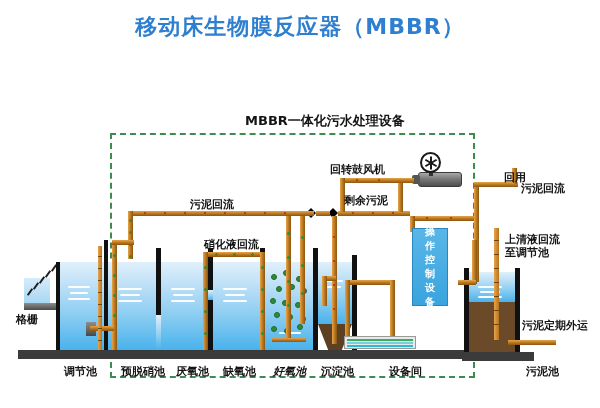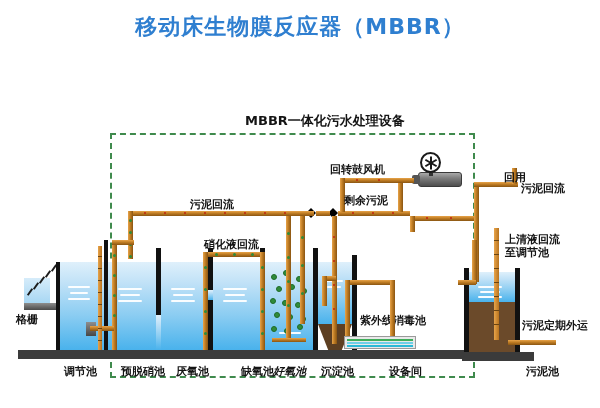--- a/index.html
+++ b/index.html
@@ -198,21 +198,20 @@
     <div class="wave" style="left:9px;top:24px;width:14px;"></div>
   </div>
   <div class="abs" style="left:318px;top:324px;width:34px;height:26px;background:#5d3f22;clip-path:polygon(0 0,100% 0,70% 100%,30% 100%);"></div>
   <div class="abs tankwall" style="left:352px;top:255px;width:5px;height:95px;"></div>
 
   <div class="abs" id="uv-body">
     <div class="uv-stripe" style="left:2px;top:2px;width:66px;background:#3fae5a;"></div>
     <div class="uv-stripe" style="left:2px;top:5px;width:66px;background:#6fd0e8;"></div>
     <div class="uv-stripe" style="left:2px;top:8px;width:66px;background:#2bb9d6;"></div>
   </div>
-  <div class="abs lbl" style="left:360px;top:313px;">紫外线消毒池</div>
 
   <div class="abs tankwall" style="left:464px;top:268px;width:5px;height:84px;"></div>
   <div class="abs water" style="left:469px;top:272px;width:46px;height:30px;">
     <div class="wave" style="left:9px;top:14px;width:24px;"></div>
     <div class="wave" style="left:11px;top:19px;width:20px;"></div>
     <div class="wave" style="left:9px;top:24px;width:24px;"></div>
   </div>
   <div class="abs sludge" style="left:469px;top:302px;width:46px;height:50px;"></div>
   <div class="abs tankwall" style="left:515px;top:268px;width:5px;height:84px;"></div>
 
@@ -361,25 +360,32 @@
   <div class="abs" id="blower-cap"></div>
   <div class="abs" id="blower-stem"></div>
   <div class="abs" id="blower-fan">
     <div class="spoke" style="transform:translate(-50%,-50%) rotate(0deg);"></div>
     <div class="spoke" style="transform:translate(-50%,-50%) rotate(60deg);"></div>
     <div class="spoke" style="transform:translate(-50%,-50%) rotate(120deg);"></div>
   </div>
   <div class="abs lbl" style="left:330px;top:162px;">回转鼓风机</div>
   <div class="abs pipe" style="left:398px;top:178px;width:16px;height:5px;"></div>
 
+  <div class="abs" id="control-box">
+    <div id="control-text">
+      <div>操作</div>
+      <div>控制</div>
+      <div>设备</div>
+    </div>
+  </div>
 
   <div class="abs" id="bottom-labels" style="left:4px;top:364px;width:600px;height:20px;">
       <div class="abs lbl-bottom" style="left: 60px; top: 0px;">调节池</div>
       <div class="abs lbl-bottom" style="left: 117px; top: 0px;">预脱硝池</div>
       <div class="abs lbl-bottom" style="left: 172px; top: 0px;">厌氧池</div>
-      <div class="abs lbl-bottom" style="left: 219px; top: 0px; margin-left: 18px;">缺氧池</div>
+      <div class="abs lbl-bottom" style="left: 219px; top: 0px;">缺氧池</div>
       <div class="abs lbl-bottom" style="left: 269px; top: 0px; font-style: italic;">好氧池</div>
       <div class="abs lbl-bottom" style="left: 317px; top: 0px;">沉淀池</div>
       <div class="abs lbl-bottom" style="left: 385px; top: 0px;">设备间</div>
       <div class="abs lbl-bottom" style="left: 522px; top: 0px;">污泥池</div>
     </div>
 
 </div>
 
 </body></html>

